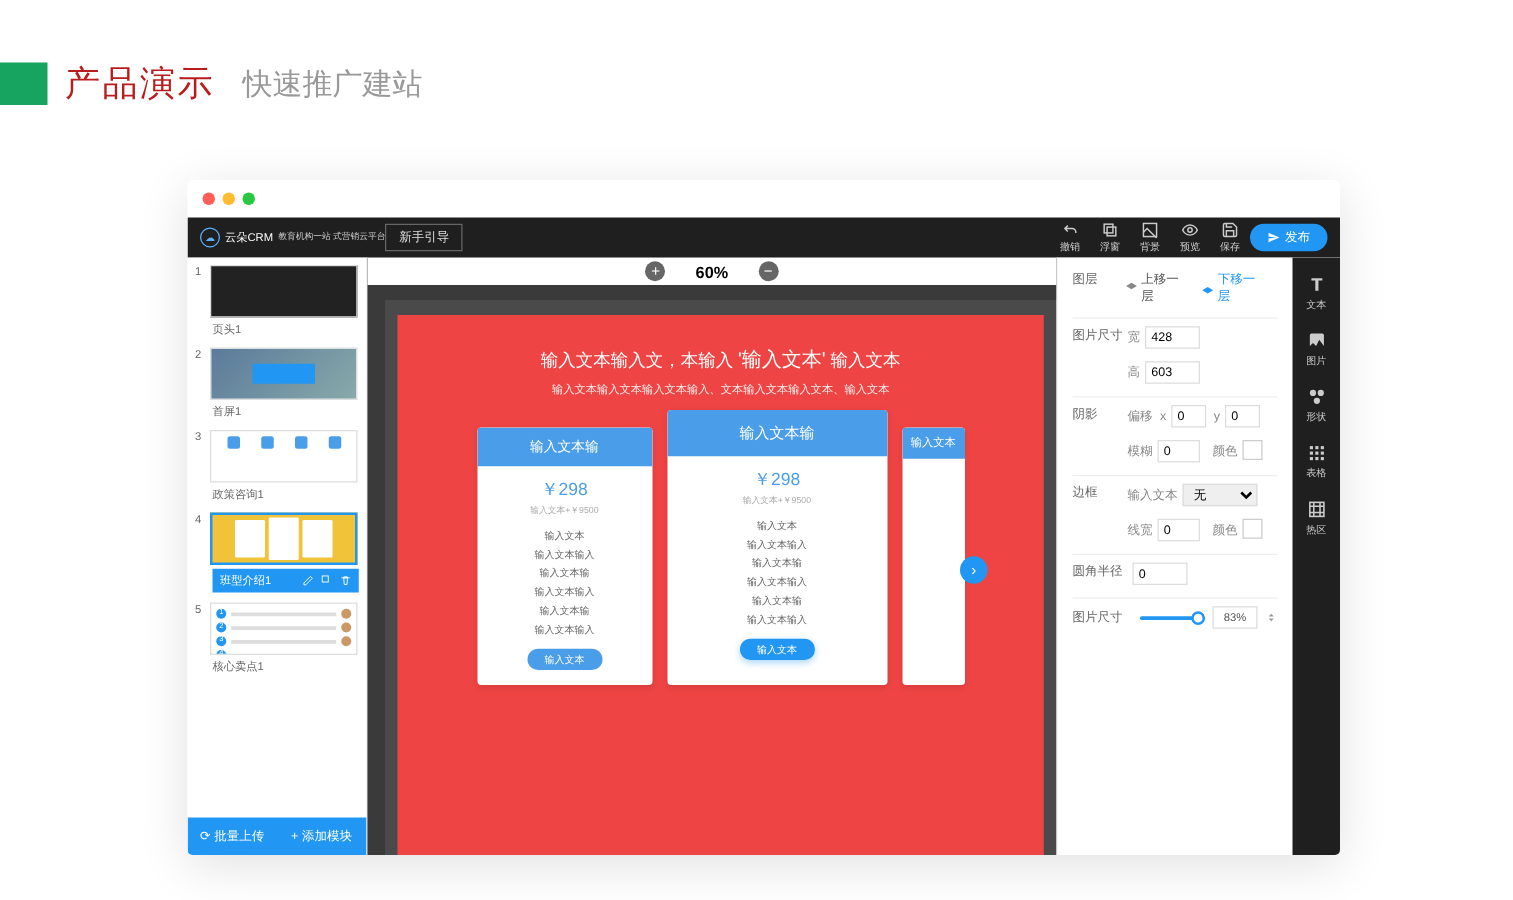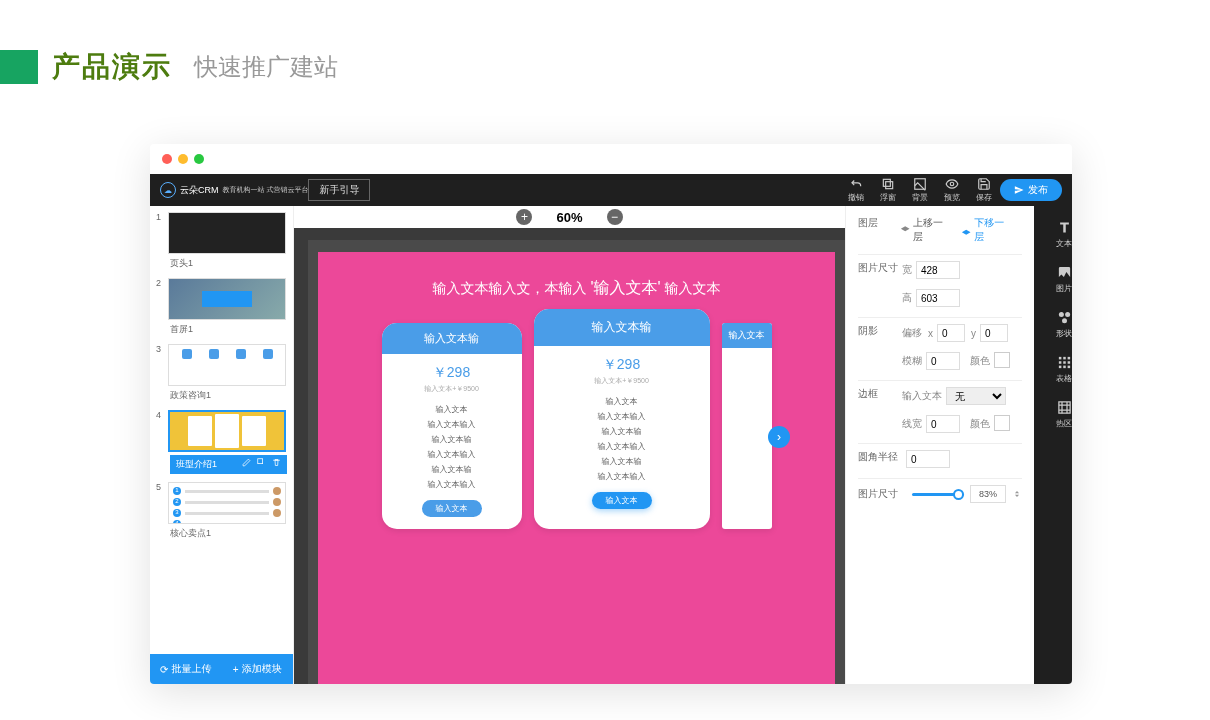--- a/index.html
+++ b/index.html
@@ -1,19 +1,19 @@
 <!DOCTYPE html>
 <html><head>
 <meta charset="utf-8">
 <style>
 *{margin:0;padding:0;box-sizing:border-box;font-family:"Microsoft YaHei",sans-serif}
 body{background:#fff;width:1210px;height:720px;overflow:hidden}
 .header{display:flex;align-items:center;padding:48px 0 18px 0}
 .green-block{width:38px;height:34px;background:#17a461;margin-right:14px}
-.header-title{font-size:28px;font-weight:bold;color:#4d7c0f;letter-spacing:2px}
+.header-title{font-size:28px;font-weight:normal;color:#b91c1c;letter-spacing:2px}
 .header-sub{font-size:24px;color:#999;margin-left:22px}
 .app-frame{margin:40px 0 0 150px;width:922px;height:540px;background:#fff;box-shadow:0 8px 40px rgba(0,0,0,.12);display:flex;flex-direction:column;overflow:hidden;border-radius:4px}
 .mac-dots{display:flex;gap:6px;padding:10px 12px}
 .dot{width:10px;height:10px;border-radius:50%}
 .dot.r{background:#ff5f57}.dot.y{background:#febc2e}.dot.g{background:#28c840}
 .topbar{background:#1f1f1f;height:32px;display:flex;align-items:center;padding:0 10px;color:#fff;font-size:10px}
 .logo-box{display:flex;align-items:center;gap:4px}
 .logo-icon{width:16px;height:16px;border:1px solid #5ab0ff;border-radius:50%;display:flex;align-items:center;justify-content:center;font-size:8px;color:#5ab0ff}
 .logo-txt{font-size:7px;line-height:8px;color:#ccc}
 .guide-btn{border:1px solid #666;padding:3px 10px;margin-left:0;font-size:10px;color:#ddd;cursor:pointer}
@@ -23,36 +23,36 @@
 .publish-btn{background:#2196f3;padding:4px 14px;border-radius:12px;color:#fff;font-size:10px;cursor:pointer;display:flex;align-items:center;gap:4px}
 .workspace{flex:1;display:flex;overflow:hidden}
 .left-panel{width:144px;background:#fff;border-right:1px solid #eee;display:flex;flex-direction:column}
 .thumbs{flex:1;overflow:auto;padding:6px}
 .thumb{margin-bottom:8px}
 .thumb-row{display:flex;gap:4px;align-items:flex-start}
 .thumb-num{font-size:9px;color:#666;width:8px}
 .thumb-img{width:118px;height:42px;background:#eee;border:1px solid #ddd;position:relative;overflow:hidden}
 .thumb-img.sel{border:2px solid #2196f3}
 .thumb-label{font-size:9px;color:#666;margin:3px 0 0 14px}
-.thumb-label.sel{background:#2196f3;color:#fff;padding:3px 6px;display:flex;justify-content:space-between}
+.thumb-label.sel{background:#2196f3;color:#fff;padding:3px 6px;display:flex;align-items:center;justify-content:space-between}
 .thumb-icons{display:flex;gap:6px}
 .left-actions{display:flex;background:#2196f3}
 .left-act{flex:1;color:#fff;font-size:10px;padding:8px;text-align:center;cursor:pointer;display:flex;align-items:center;justify-content:center;gap:3px}
 .canvas-area{flex:1;background:#4a4a4a;position:relative;overflow:hidden}
 .zoom-bar{position:absolute;top:0;left:0;right:0;height:22px;background:#fff;display:flex;align-items:center;justify-content:center;gap:24px;z-index:2}
 .zoom-btn{width:16px;height:16px;border-radius:50%;background:#666;color:#fff;display:flex;align-items:center;justify-content:center;font-size:12px;cursor:pointer}
 .zoom-val{font-size:13px;font-weight:bold}
 .ruler-h{position:absolute;top:22px;left:14px;right:0;height:12px;background:#3a3a3a;z-index:1}
 .ruler-v{position:absolute;top:22px;left:0;width:14px;bottom:0;background:#3a3a3a;z-index:1}
-.canvas{position:absolute;top:46px;left:24px;right:10px;bottom:0;background:#ec4899;padding:26px 0 0 0;overflow:hidden}
+.canvas{position:absolute;top:46px;left:24px;right:10px;bottom:0;background:#ef4444;padding:26px 0 0 0;overflow:hidden}
 .canvas-title{text-align:center;color:#fff;font-size:14px}
 .canvas-title .hl{color:#fff;font-size:16px}
 .canvas-sub{text-align:center;color:#fff;font-size:9px;margin-top:6px;opacity:.9}
 .cards{display:flex;justify-content:center;gap:12px;margin-top:24px;position:relative}
-.card{background:#fff;width:140px;border-radius:15px;overflow:hidden;box-shadow:0 2px 6px rgba(0,0,0,.1)}
+.card{background:#fff;width:140px;border-radius:3px;overflow:hidden;box-shadow:0 2px 6px rgba(0,0,0,.1)}
 .card.big{width:176px;margin-top:-14px}
 .card-head{background:#4a9de8;color:#fff;text-align:center;padding:8px;font-size:11px}
 .card.big .card-head{padding:10px;font-size:12px}
 .card-price{text-align:center;color:#4a9de8;font-size:14px;margin:10px 0 2px}
 .card-price-sub{text-align:center;font-size:7px;color:#aaa;margin-bottom:8px}
 .card-item{text-align:center;font-size:8px;color:#666;padding:2px}
 .card-btn{background:#4a9de8;color:#fff;font-size:8px;padding:3px 14px;border-radius:10px;margin:8px auto 12px;display:table;cursor:pointer}
 .card.big .card-btn{background:#2196f3;box-shadow:0 2px 6px rgba(33,150,243,.4)}
 .side-card{width:50px;background:#fff;border-radius:3px}
 .side-card .card-head{font-size:9px;padding:6px 2px}
@@ -70,21 +70,21 @@
 .layer-btn{display:flex;align-items:center;gap:3px;cursor:pointer;margin-right:10px}
 .layer-btn svg{width:11px;height:11px}
 .prop-input{width:44px;height:18px;border:1px solid #ddd;padding:0 4px;font-size:10px;margin-left:4px}
 .prop-select{width:60px;height:18px;border:1px solid #ddd;font-size:10px;padding:0 4px;margin-left:4px}
 .slider-row{display:flex;align-items:center;gap:6px}
 .slider{flex:1;height:3px;background:#2196f3;border-radius:2px;position:relative}
 .slider-thumb{position:absolute;right:0;top:-4px;width:11px;height:11px;border-radius:50%;background:#fff;border:2px solid #2196f3}
 .opacity-val{width:36px;height:18px;border:1px solid #ddd;font-size:9px;text-align:center;line-height:16px}
 .divider{height:1px;background:#eee;margin:6px 0}
 .right-rail{width:38px;background:#1f1f1f;display:flex;flex-direction:column;align-items:center;padding-top:6px}
-.rail-item{color:#ccc;font-size:8px;display:flex;flex-direction:column;align-items:flex-end;padding:8px 0;cursor:pointer;width:100%}
+.rail-item{color:#ccc;font-size:8px;display:flex;flex-direction:column;align-items:center;padding:8px 0;cursor:pointer;width:100%}
 .rail-item svg{width:15px;height:15px;margin-bottom:3px}
 
 .t1{background:#222}
 .t2{background:linear-gradient(135deg,#5a7a9a,#8aa);display:flex;align-items:center;justify-content:center}
 .t2-box{width:50px;height:16px;background:#2196f3}
 .t3{background:#fff;padding:4px;display:flex;flex-direction:column;gap:2px}
 .t3-row{display:flex;justify-content:space-around}
 .t3-ic{width:10px;height:10px;background:#4a9de8;border-radius:2px}
 .t4{background:#f0c339;display:flex;justify-content:center;align-items:center;gap:3px;padding:4px}
 .t4-c{width:24px;height:30px;background:#fff;border-radius:1px}
@@ -260,20 +260,21 @@
     <div class="canvas-area">
       <div class="zoom-bar">
         <div class="zoom-btn">+</div>
         <div class="zoom-val">60%</div>
         <div class="zoom-btn">−</div>
       </div>
       <div class="ruler-h"></div>
       <div class="ruler-v"></div>
       <div class="canvas">
         <div class="canvas-title"><span>输入文本输入文，本输入 </span><span class="hl">'输入文本'</span><span> 输入文本</span></div>
+        <div class="canvas-sub">输入文本输入文本输入文本输入、文本输入文本输入文本、输入文本</div>
         <div class="cards">
           <div class="card">
             <div class="card-head">输入文本输</div>
             <div class="card-price">￥298</div>
             <div class="card-price-sub">输入文本+￥9500</div>
             <div class="card-item">输入文本</div>
             <div class="card-item">输入文本输入</div>
             <div class="card-item">输入文本输</div>
             <div class="card-item">输入文本输入</div>
             <div class="card-item">输入文本输</div>

